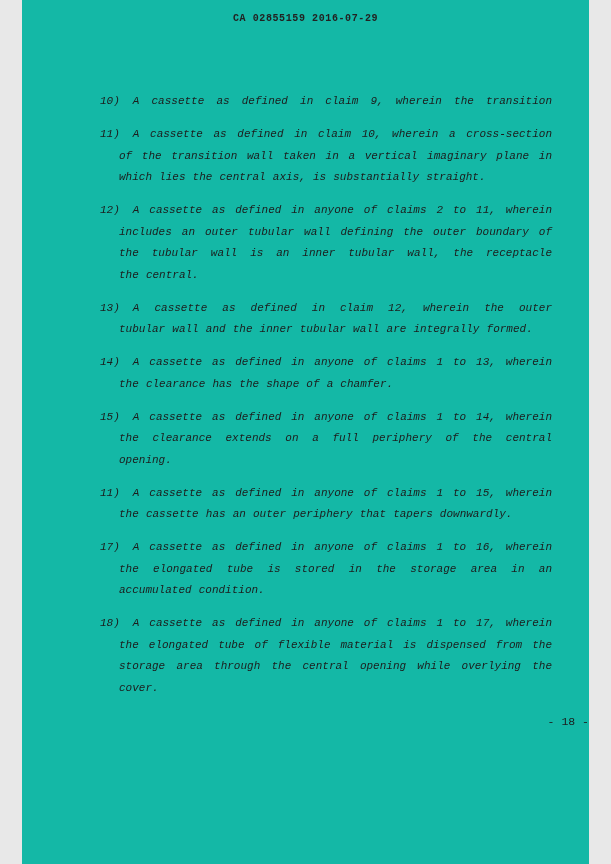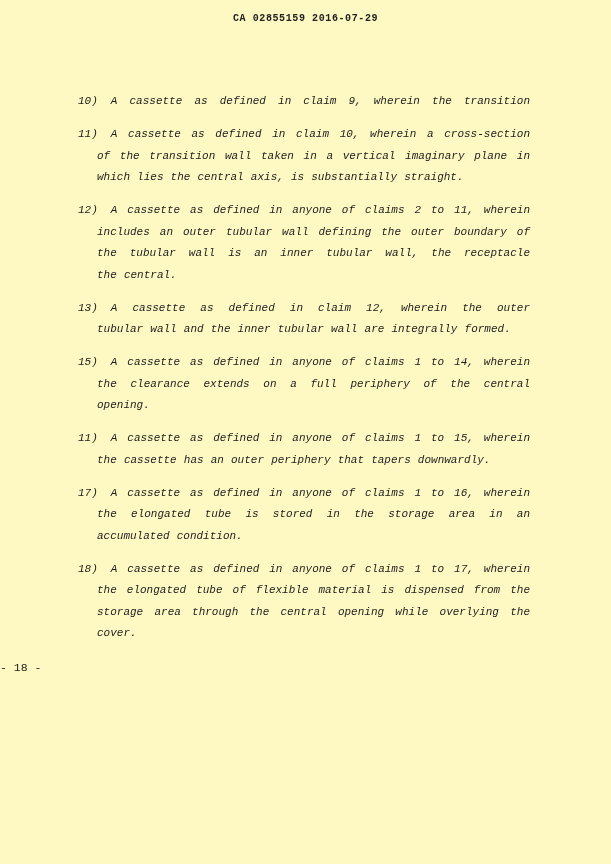--- a/index.html
+++ b/index.html
@@ -2,24 +2,24 @@
 <html><head>
 <meta charset="utf-8">
 <style>
   html, body {
     margin: 0;
     padding: 0;
     background: #e8e8e8;
   }
   .page {
     position: relative;
-    width: 611px;
+    width: 567px;
     height: 864px;
     margin: 0 auto;
-    background: #fef9c3;
+    background: #14b8a6;
     overflow: hidden;
     font-family: "Liberation Mono", "DejaVu Sans Mono", monospace;
     color: #1c1c1c;
   }
   .doc-header {
     padding-top: 13px;
     text-align: center;
     font-size: 10px;
     font-weight: bold;
     letter-spacing: 0.6px;
@@ -46,21 +46,21 @@
     text-indent: -19px;
   }
   .claim-line.last {
     text-align-last: left;
   }
   .claim-num {
     margin-right: 13px;
   }
   .page-footer {
     margin-top: 12px;
-    text-align: left;
+    text-align: right;
     font-size: 11.5px;
     line-height: 21.5px;
     color: #1c1c1c;
   }
 </style>
 </head>
 <body>
 
 <div class="page">
 
@@ -79,20 +79,24 @@
         <div class="claim-line first"><span class="claim-num">12)</span>A cassette as defined in anyone of claims 2 to 11, wherein</div>
         <div class="claim-line">includes an outer tubular wall defining the outer boundary of</div>
         <div class="claim-line">the tubular wall is an inner tubular wall, the receptacle</div>
         <div class="claim-line last">the central.</div>
       </div>
       <div class="claim">
         <div class="claim-line first"><span class="claim-num">13)</span>A cassette as defined in claim 12, wherein the outer</div>
         <div class="claim-line last">tubular wall and the inner tubular wall are integrally formed.</div>
       </div>
       <div class="claim">
+        <div class="claim-line first"><span class="claim-num">14)</span>A cassette as defined in anyone of claims 1 to 13, wherein</div>
+        <div class="claim-line last">the clearance has the shape of a chamfer.</div>
+      </div>
+      <div class="claim">
         <div class="claim-line first"><span class="claim-num">15)</span>A cassette as defined in anyone of claims 1 to 14, wherein</div>
         <div class="claim-line">the clearance extends on a full periphery of the central</div>
         <div class="claim-line last">opening.</div>
       </div>
       <div class="claim">
         <div class="claim-line first"><span class="claim-num">11)</span>A cassette as defined in anyone of claims 1 to 15, wherein</div>
         <div class="claim-line last">the cassette has an outer periphery that tapers downwardly.</div>
       </div>
       <div class="claim">
         <div class="claim-line first"><span class="claim-num">17)</span>A cassette as defined in anyone of claims 1 to 16, wherein</div>

